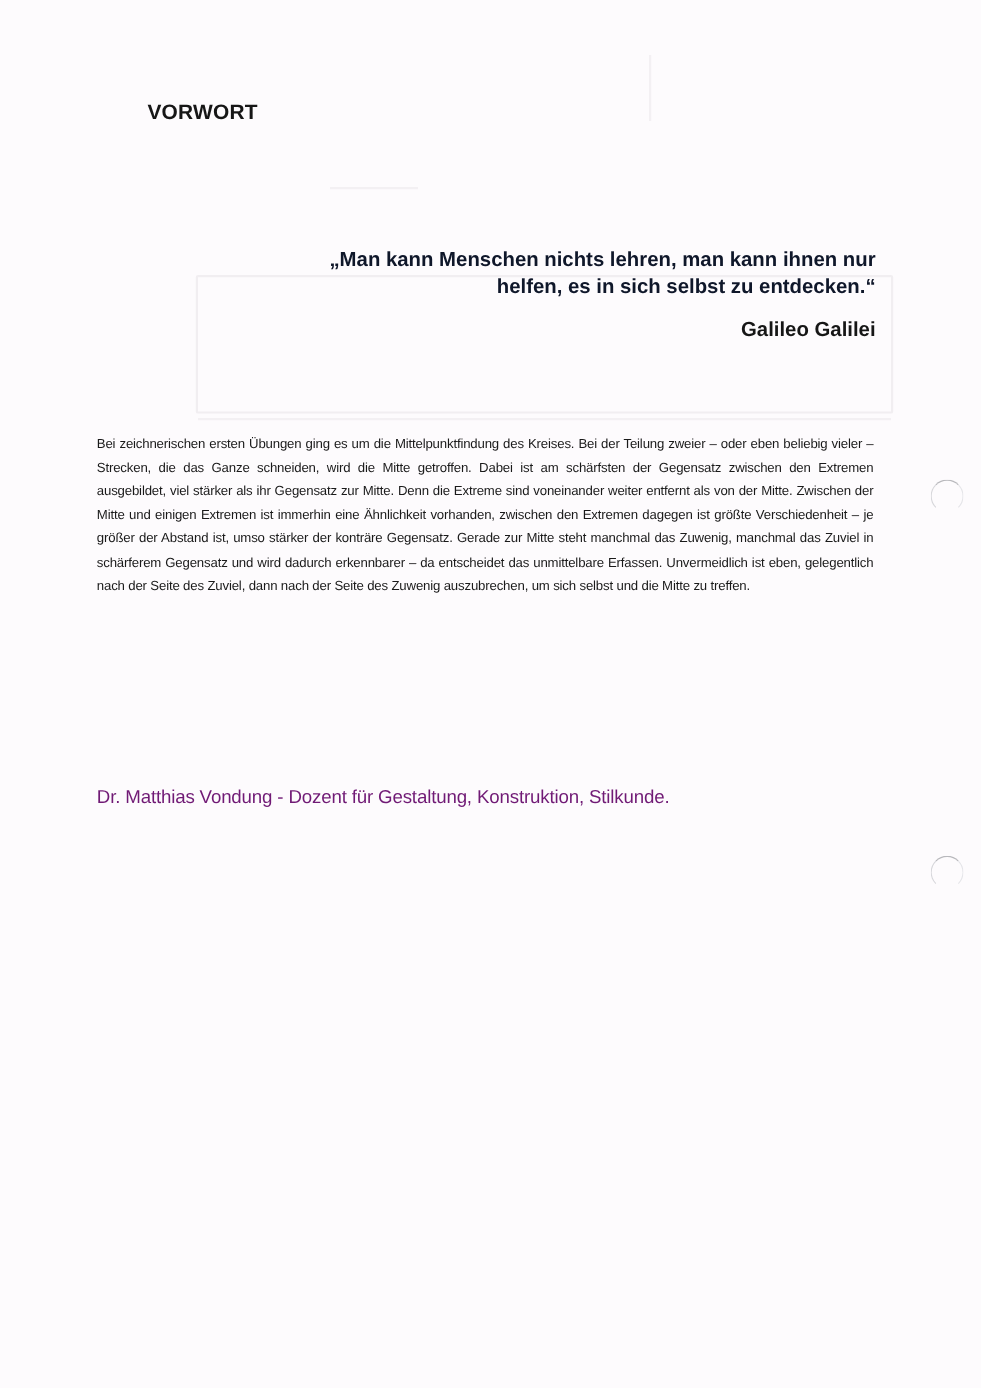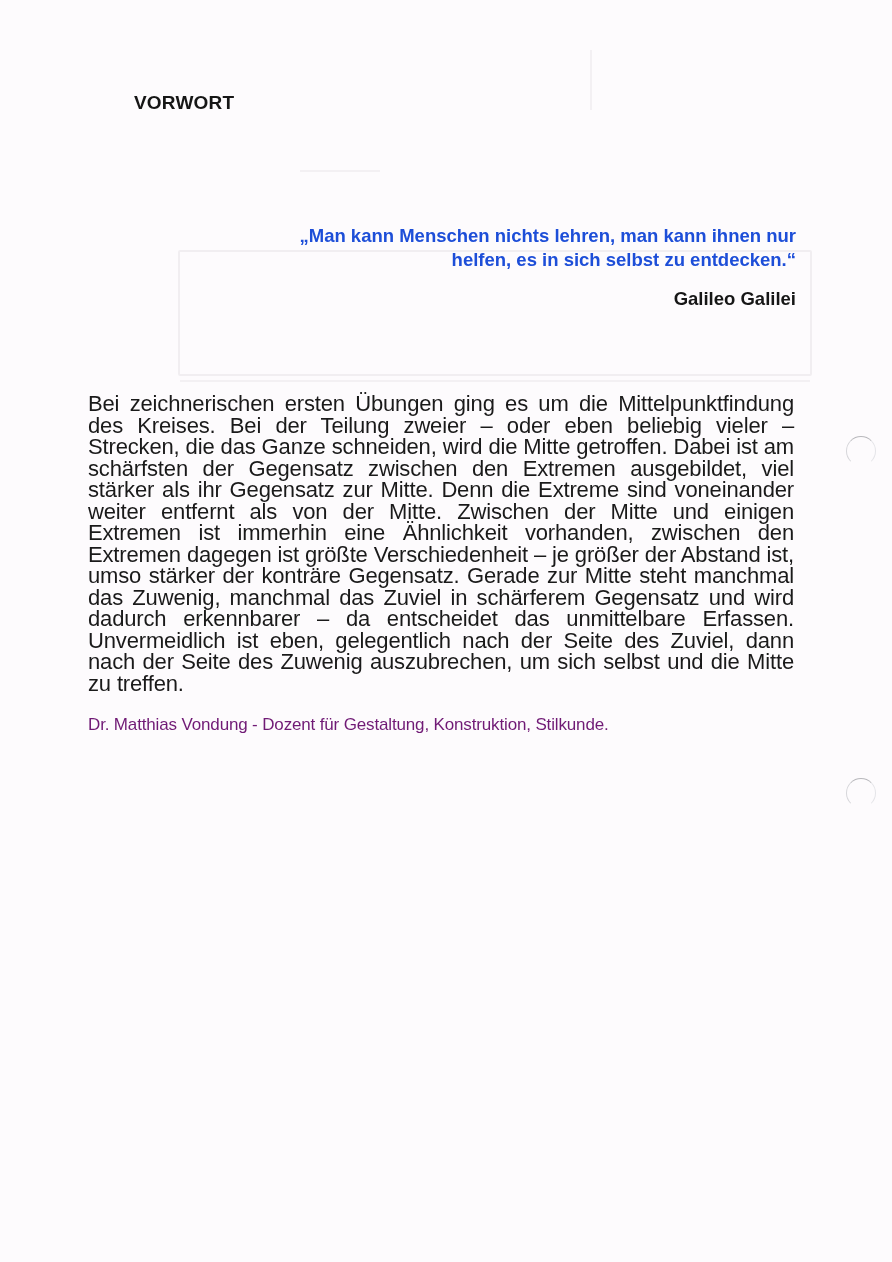--- a/index.html
+++ b/index.html
@@ -15,29 +15,29 @@
       border: 2px solid #f1eef1; border-radius: 2px;
     }
     .ghost-line { position: absolute; background: #f3f0f3; height: 2px; }
     .heading {
       position: absolute; left: 88px; top: 92px;
       font-size: 19px; font-weight: bold; letter-spacing: 0.2px; color: #161616; margin-left: 46px;
     }
     .quote {
       position: absolute; right: 96px; top: 224px; width: 540px;
       text-align: right; font-weight: bold; font-size: 18.5px; line-height: 24px;
-      color: #1d4ed8;
+      color: #0f172a;
     }
     .quote-author {
       position: absolute; right: 96px; top: 288px;
       font-weight: bold; font-size: 18.5px; color: #161616; text-align: right;
     }
     .body-text {
       position: absolute; left: 88px; top: 393px; width: 706px;
-      font-size: 22px; line-height: 21.5px; text-align: justify;
+      font-size: 12px; line-height: 21.5px; text-align: justify;
       letter-spacing: -0.15px;
       color: #1a1a1a;
     }
     .signature {
       position: absolute; left: 88px; top: 715px;
       font-size: 17px; letter-spacing: -0.15px; color: #701a75;
     }
     .punch-hole {
       position: absolute; width: 28px; height: 28px; border-radius: 50%;
       border-top: 1.5px solid #b8b8bc; border-left: 1px solid #d6d6da;

